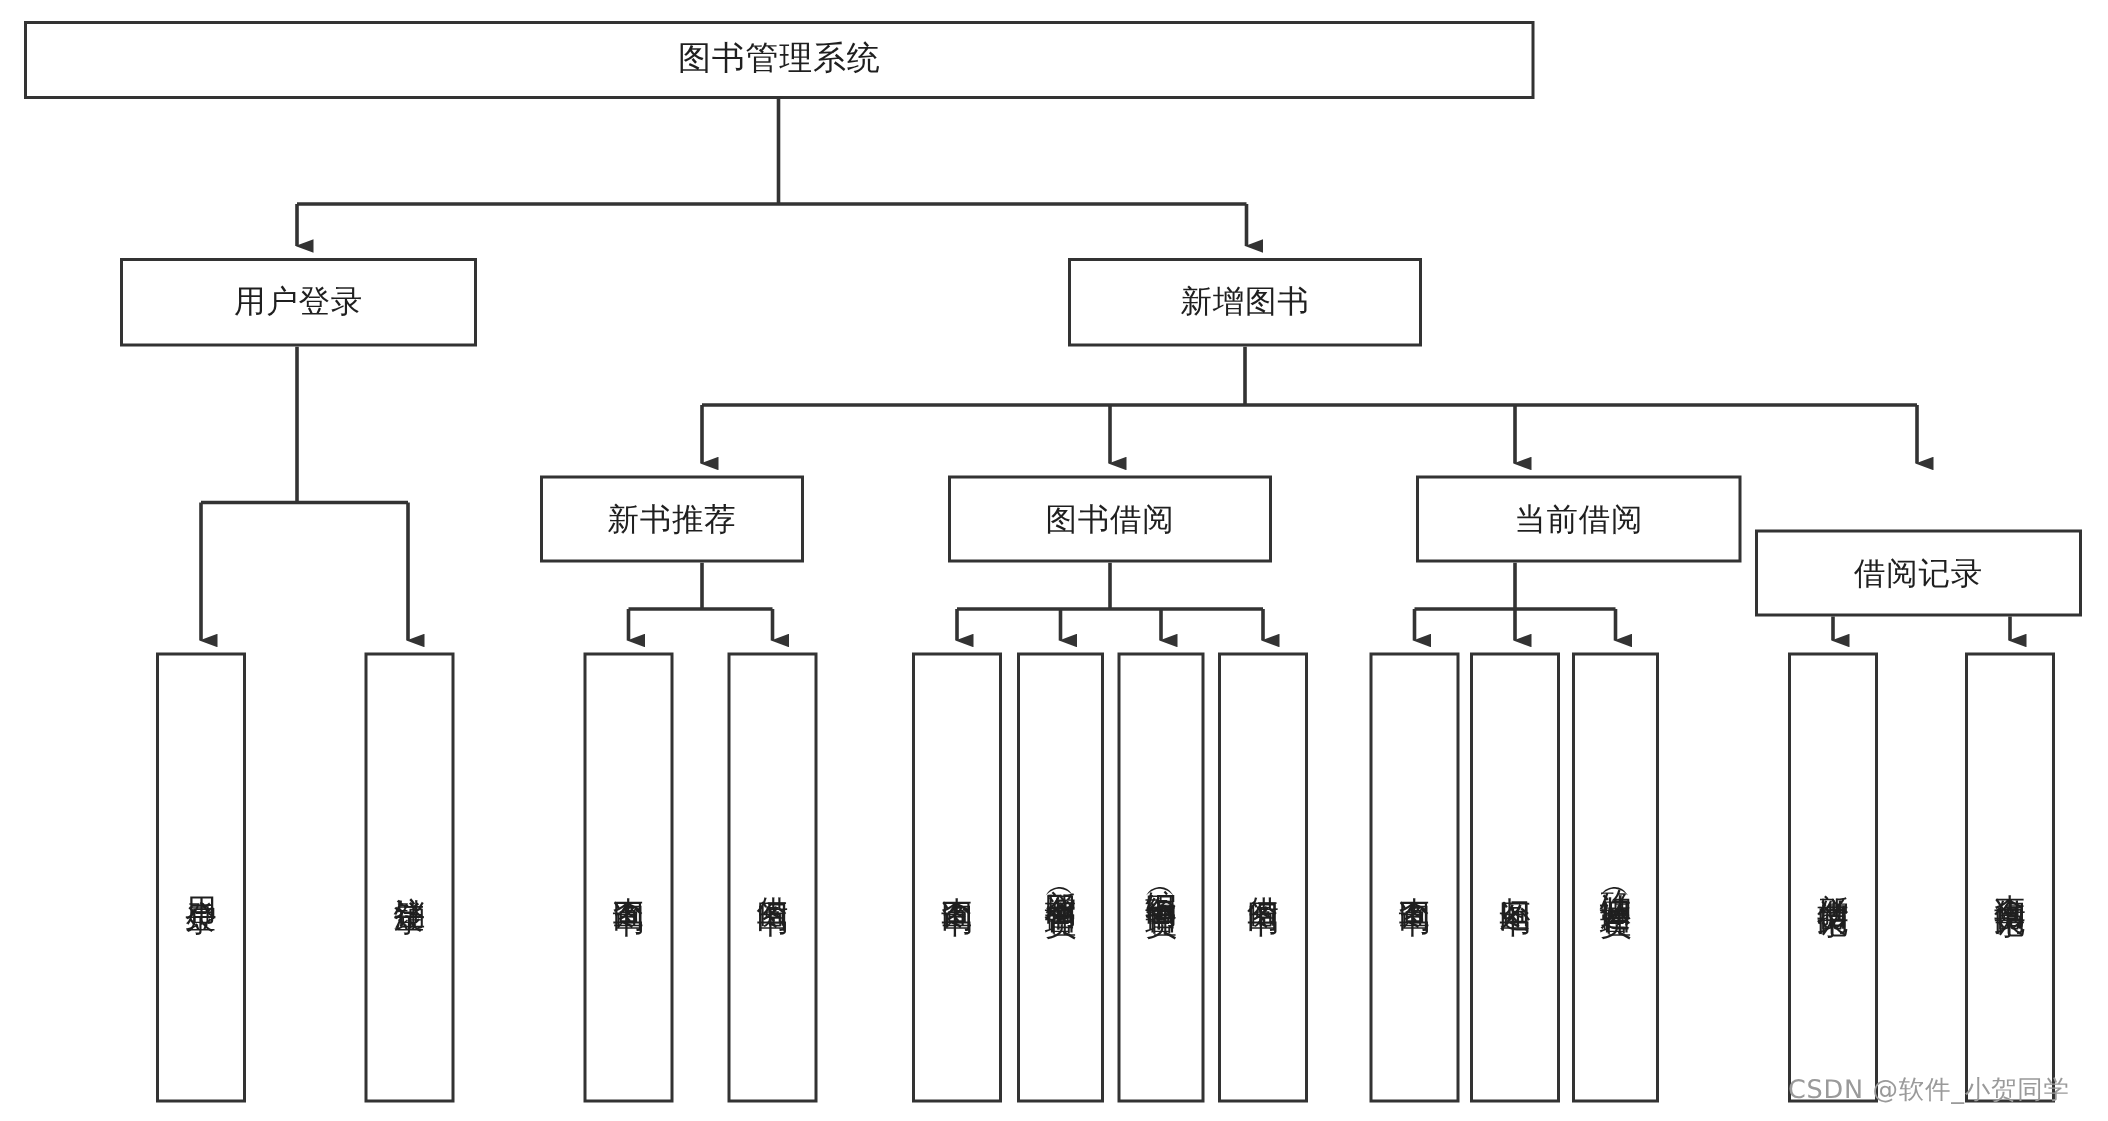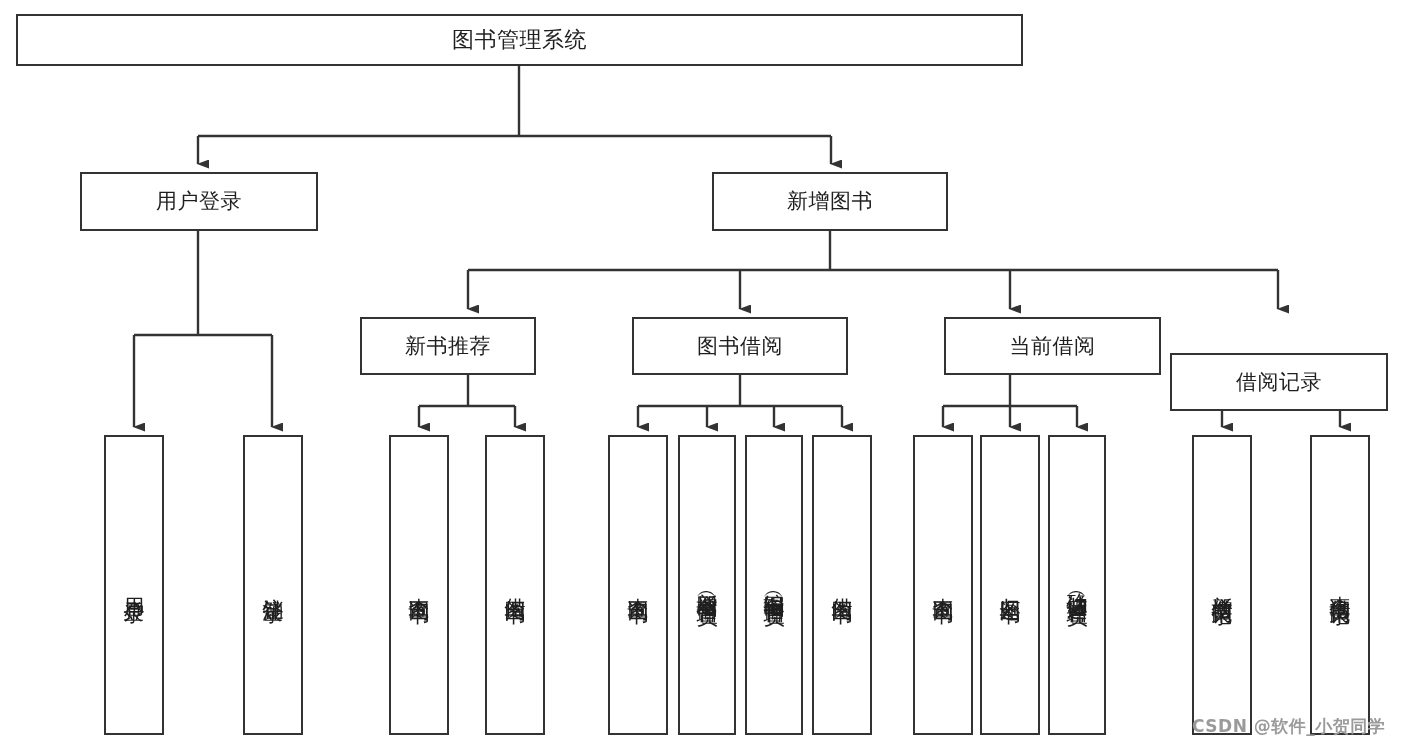--- a/index.html
+++ b/index.html
@@ -63,21 +63,20 @@
   #watermark {
     position: absolute;
     left: 1192px;
     top: 715px;
     font-size: 17px;
     color: #9a9a9a;
     letter-spacing: 0.5px;
     white-space: nowrap;
     z-index: 5;
     font-family: "DejaVu Sans", "Liberation Sans", sans-serif;
-    font-weight: bold;
   }
 </style>
 </head>
 <body>
 
 <div id="diagram-root">
 
   <svg id="connectors" viewBox="0 0 1405 747" xmlns="http://www.w3.org/2000/svg">
     <defs>
       <marker id="arrowhead" markerWidth="9" markerHeight="12" refX="4.5" refY="11" orient="auto" markerUnits="userSpaceOnUse">

